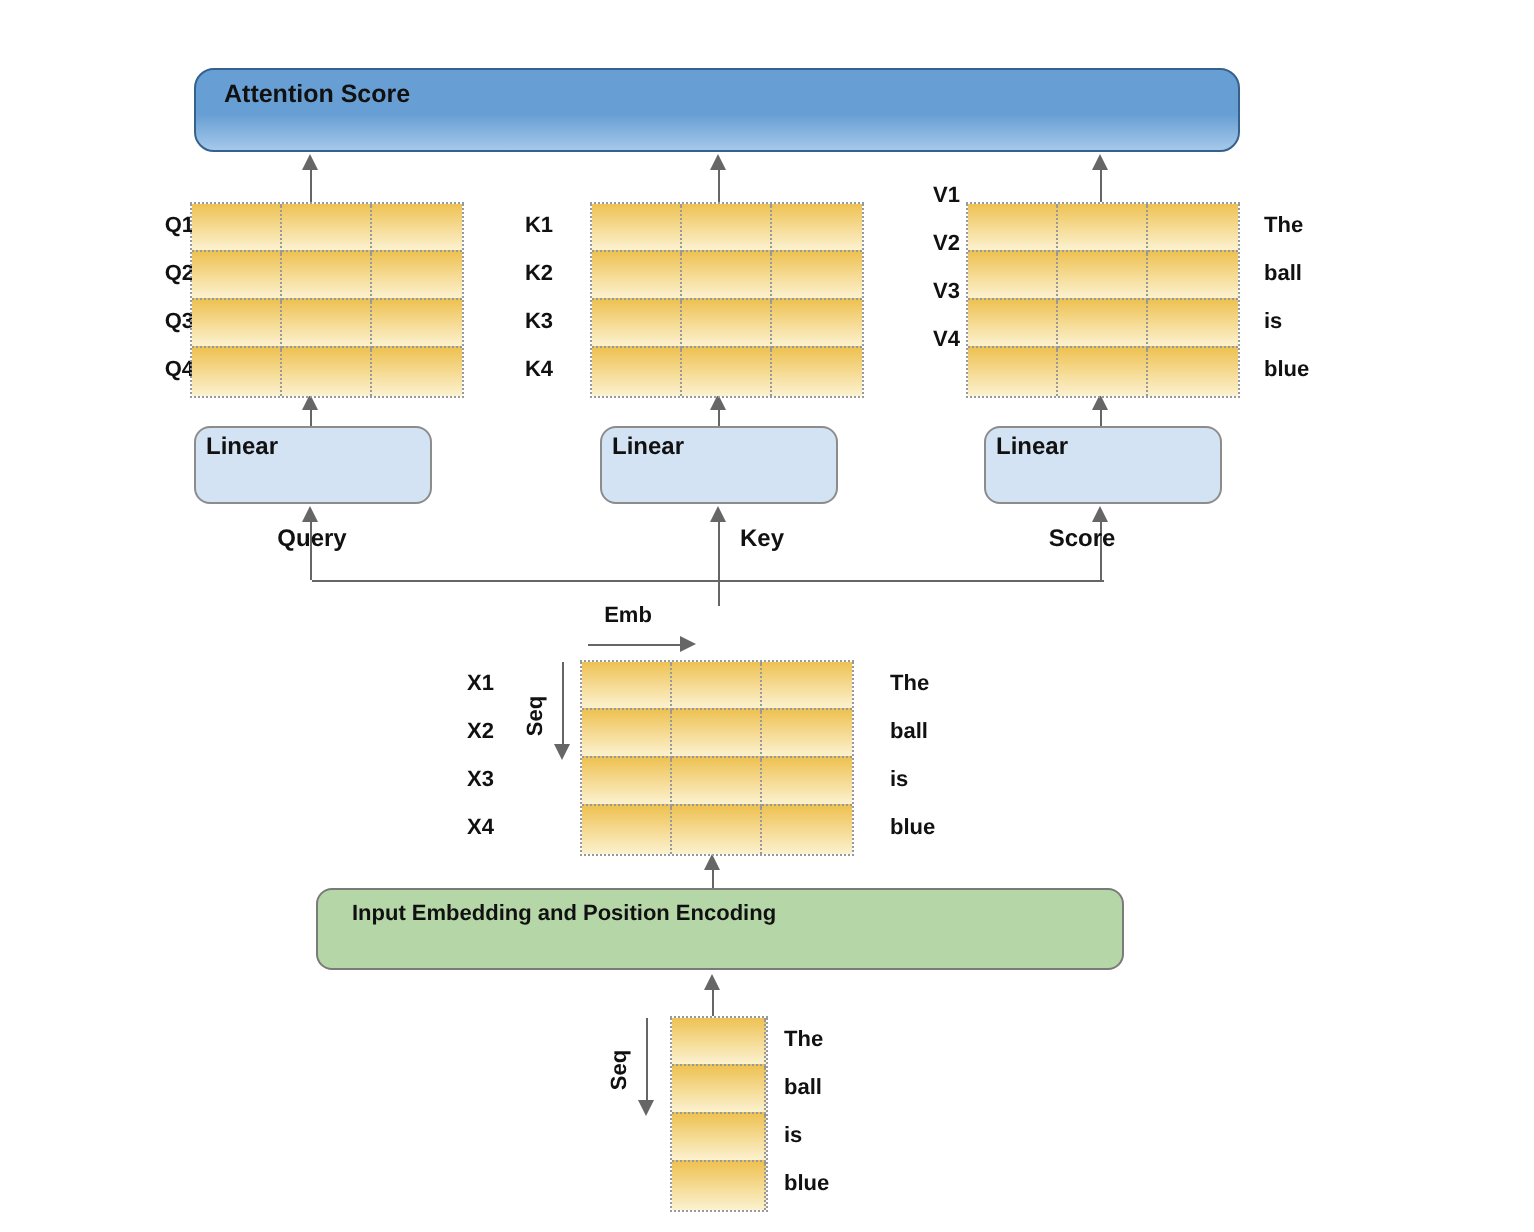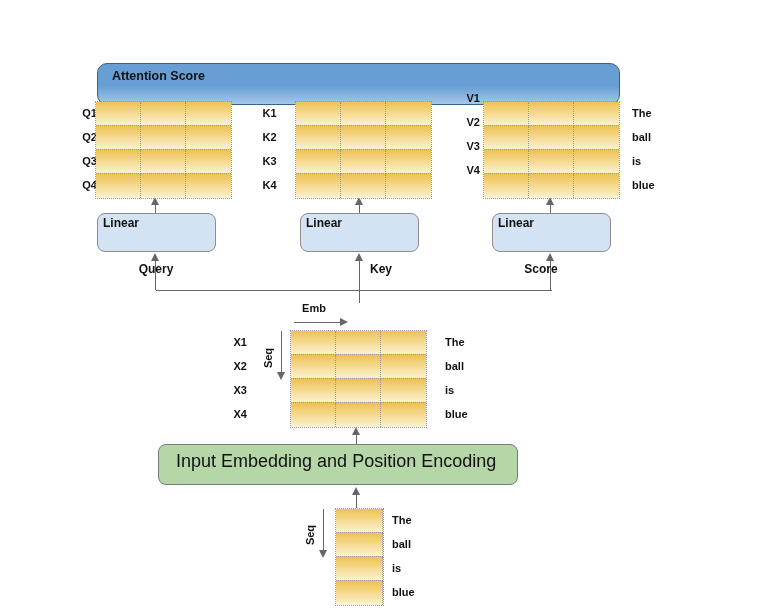--- a/index.html
+++ b/index.html
@@ -15,33 +15,33 @@
   .head-down{position:absolute;width:0;height:0;border-left:4.5px solid transparent;
     border-right:4.5px solid transparent;border-top:8px solid var(--connector,#666);z-index:1;}
   .head-right{position:absolute;width:0;height:0;border-top:4.5px solid transparent;
     border-bottom:4.5px solid transparent;border-left:8px solid var(--connector,#666);z-index:1;}
   
   .attn{
     position:absolute;left:97px;top:34px;width:523px;height:42px;box-sizing:border-box;
     border:1.5px solid var(--attention_border,#35618d);border-radius:10px;
     background:linear-gradient(180deg,var(--attention_fill_top,#679ed3) 0%,
                var(--attention_fill_top,#679ed3) 55%,var(--attention_fill_bottom,#a5c8ea) 100%);
-    font-weight:bold;font-size:12.5px;padding:5px 0 0 14px;z-index:2;margin-top:29px;
+    font-weight:bold;font-size:12.5px;padding:5px 0 0 14px;z-index:2;
   }
   .linear{
     position:absolute;top:213px;width:119px;height:39px;box-sizing:border-box;
     border:1.5px solid var(--linear_border,#8c8c8c);border-radius:8px;
     background:var(--linear_fill,#d3e3f3);
     font-weight:bold;font-size:12px;padding:2px 0 0 5px;z-index:2;
   }
   .embed{
-    position:absolute;left:158px;top:444px;width:360px;height:41px;box-sizing:border-box;
+    position:absolute;left:158px;top:444px;width:404px;height:41px;box-sizing:border-box;
     border:1.5px solid var(--embedding_border,#7a7a7a);border-radius:8px;
     background:var(--embedding_fill,#b5d6a7);
-    font-weight:normal;font-size:18px;padding:6px 0 0 17px;z-index:2;
+    font-weight:bold;font-size:11px;padding:6px 0 0 17px;z-index:2;
   }
   
   .matrix{position:absolute;display:grid;border:1px dotted var(--cell_border,#999);
     box-sizing:content-box;z-index:2;}
   .matrix .cell{background:linear-gradient(180deg,var(--cell_fill_top,#eec253) 0%,
     var(--cell_fill_bottom,#fcf2d0) 100%);
     border-right:1px dotted var(--cell_border,#999);border-bottom:1px dotted var(--cell_border,#999);
     box-sizing:border-box;}
   .m3{grid-template-columns:repeat(3,1fr);grid-template-rows:repeat(4,1fr);width:135px;height:96px;}
   .m3 .cell:nth-child(3n){border-right:none;}

